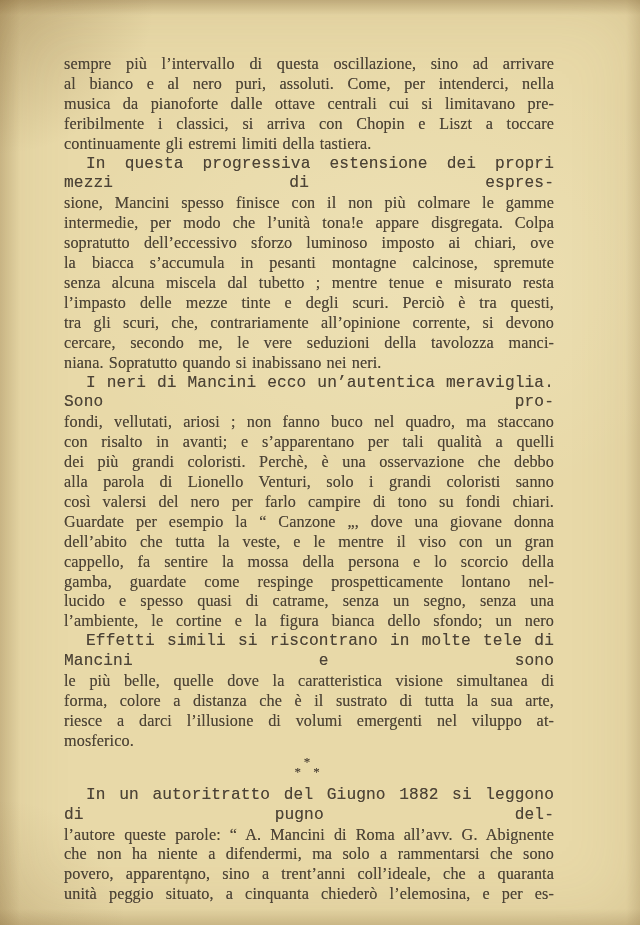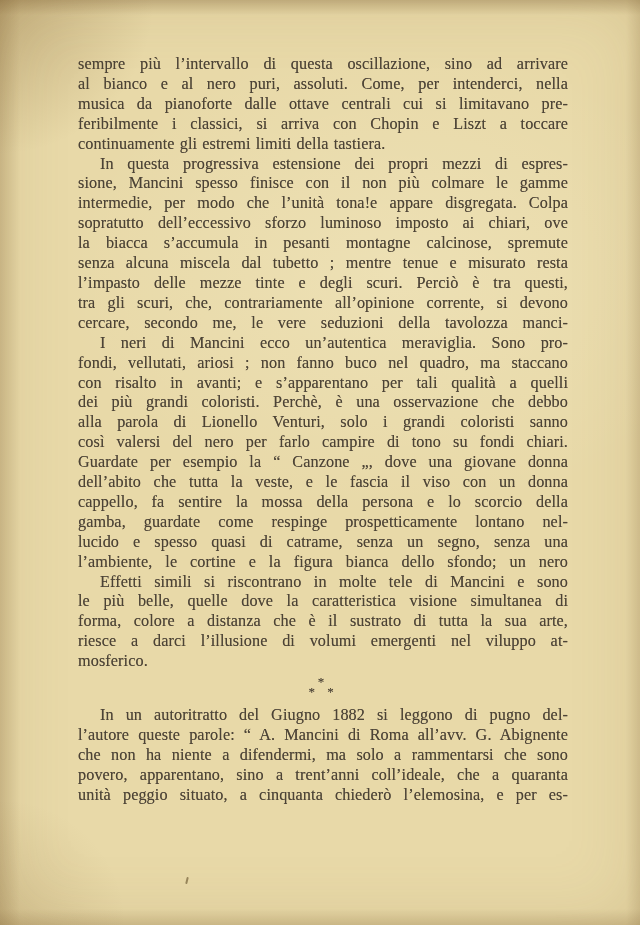--- a/index.html
+++ b/index.html
@@ -14,40 +14,40 @@
       radial-gradient(circle 180px at 0% 100%, rgba(120,88,40,0.16), rgba(120,88,40,0) 70%),
       radial-gradient(ellipse 420px 300px at 62% 30%, rgba(255,250,225,0.22), rgba(255,250,225,0) 80%),
       linear-gradient(180deg, rgba(115,85,42,0.30) 0px, rgba(115,85,42,0) 15px),
       linear-gradient(90deg, rgba(115,85,42,0.22) 0px, rgba(115,85,42,0) 20px),
       linear-gradient(0deg, rgba(115,85,42,0.20) 0px, rgba(115,85,42,0) 16px),
       linear-gradient(270deg, rgba(115,85,42,0.16) 0px, rgba(115,85,42,0) 14px),
       #e8d9a8;
     box-shadow: inset 0 0 70px rgba(140,105,50,0.18);
   }
   .text-block{
-    position:absolute;left:78px;top:55px;width:490px;
+    position:absolute;left:64px;top:55px;width:490px;
     font-size:16.2px;line-height:19.9px;
     color:#4c4336;
     text-shadow:0 0 0.5px rgba(76,67,54,0.55);
     word-spacing:1px;
     letter-spacing:0.1px;
   }
   .paragraph{margin:0;padding:0;}
   .line{
     text-align:justify;
     -moz-text-align-last:justify;
     text-align-last:justify;
     white-space:normal;
   }
   .line.last{
     text-align:center;
     -moz-text-align-last:left;
     text-align-last:left;
   }
-  .line.indent{text-indent:22px;}
+  .line.indent{text-indent:22px;font-family:Liberation Mono, monospace;}
   .asterism{
     text-align:center;
     -moz-text-align-last:center;
     text-align-last:center;
     color:#4c4336;
     height:34px;
     padding-top:5px;
     box-sizing:border-box;
   }
   .asterism .row{
@@ -76,30 +76,31 @@
       <div class="paragraph">
         <div class="line indent">In questa progressiva estensione dei propri mezzi di espres-</div>
         <div class="line">sione, Mancini spesso finisce con il non più  colmare  le gamme</div>
         <div class="line">intermedie, per modo che l’unità tona!e appare disgregata. Colpa</div>
         <div class="line">sopratutto dell’eccessivo sforzo luminoso imposto ai chiari, ove</div>
         <div class="line">la biacca s’accumula in pesanti  montagne  calcinose,  spremute</div>
         <div class="line">senza alcuna miscela dal tubetto ; mentre tenue e misurato resta</div>
         <div class="line">l’impasto delle mezze tinte e degli scuri.  Perciò  è  tra  questi,</div>
         <div class="line">tra gli scuri, che,  contrariamente all’opinione corrente, si devono</div>
         <div class="line">cercare,  secondo me,  le  vere  seduzioni  della  tavolozza  manci-</div>
+        <div class="line last">niana. Sopratutto quando si inabissano nei neri.</div>
       </div>
       <div class="paragraph">
         <div class="line indent">I neri di Mancini  ecco  un’autentica  meraviglia.  Sono pro-</div>
         <div class="line">fondi, vellutati, ariosi ; non fanno buco nel quadro, ma staccano</div>
         <div class="line">con risalto in avanti; e s’apparentano per  tali  qualità  a quelli</div>
         <div class="line">dei più grandi coloristi. Perchè, è una osservazione  che debbo</div>
         <div class="line">alla parola di Lionello Venturi, solo  i  grandi  coloristi  sanno</div>
         <div class="line">così valersi del nero per farlo campire di tono su fondi chiari.</div>
         <div class="line">Guardate per esempio la “ Canzone „, dove una giovane  donna</div>
-        <div class="line">dell’abito che tutta la veste, e  le  fascia  il  viso  con  un  donna</div>
+        <div class="line">dell’abito che tutta la veste, e  le  mentre  il  viso  con  un  gran</div>
         <div class="line">cappello, fa sentire la mossa della  persona  e lo scorcio  della</div>
         <div class="line">gamba, guardate come respinge  prospetticamente  lontano nel-</div>
         <div class="line">lucido e spesso quasi di catrame,  senza  un  segno,  senza  una</div>
         <div class="line">l’ambiente, le cortine e la  figura bianca dello sfondo; un nero</div>
       </div>
       <div class="paragraph">
         <div class="line indent">Effetti simili si riscontrano in molte tele di Mancini e sono</div>
         <div class="line">le più belle, quelle dove la caratteristica visione  simultanea di</div>
         <div class="line">forma, colore a distanza che è il sustrato di tutta  la  sua arte,</div>
         <div class="line">riesce a darci l’illusione di volumi  emergenti  nel  viluppo  at-</div>

